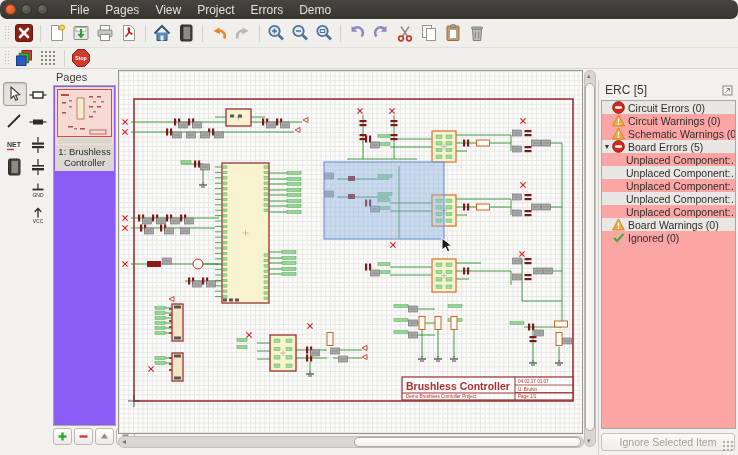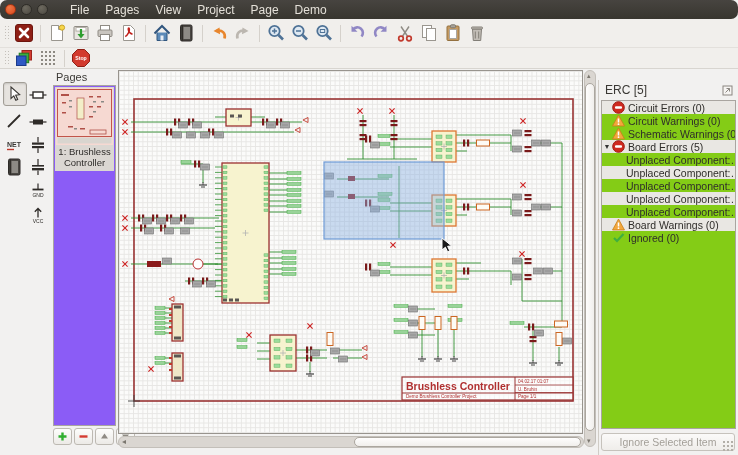--- a/index.html
+++ b/index.html
@@ -63,21 +63,21 @@
   .vscroll{position:absolute;left:584px;top:2px;width:12px;height:377px;background:#dad6d1;
     border:1px solid #c3bfb9;border-radius:6px;box-sizing:border-box;}
   .vthumb{position:absolute;left:0;top:12px;width:10px;height:348px;background:linear-gradient(90deg,#fefdfd,#f1efec);
     border:1px solid #aba69f;border-radius:5px;box-sizing:border-box;}
   .varrow{position:absolute;left:2px;font-size:7px;color:#7b776f;}
 
   
   #erc{position:absolute;left:598px;top:12px;width:140px;height:387px;border-left:1px solid #d0ccc6;}
   #erc-title{position:absolute;left:6px;top:3px;font-size:12px;color:#3a3834;}
   #erc-float{position:absolute;left:123px;top:5px;width:11px;height:11px;}
-  #erc-list{position:absolute;left:2px;top:20px;width:135px;height:329px;background:#84cc16;
+  #erc-list{position:absolute;left:2px;top:20px;width:135px;height:329px;background:#fca5a5;
     border:1px solid #a9a5a0;box-sizing:border-box;overflow:hidden;}
   .erc-row{height:13px;display:flex;align-items:center;font-size:10.5px;color:#2f2d2a;white-space:nowrap;overflow:hidden;}
   .erc-row.odd{background:#e9e7e3;}
   .erc-row .exp{width:10px;text-align:center;font-size:7px;color:#333;flex:0 0 10px;}
   .erc-row .ricon{width:13px;height:13px;flex:0 0 13px;margin-right:3px;}
   .erc-row .ricon svg{width:13px;height:13px;}
   .erc-row.child{padding-left:24px;}
   #erc-btn{position:absolute;left:2px;top:353px;width:134px;height:18px;border:1px solid #c6c2bc;border-radius:3px;
     background:linear-gradient(#fbfaf9,#efedea);font-size:10.5px;color:#a39f98;display:flex;align-items:center;justify-content:center;box-sizing:border-box;}
 
@@ -91,21 +91,21 @@
 
   <div id="titlebar">
     <span class="winbtn close"></span>
     <span class="winbtn min"></span>
     <span class="winbtn max"></span>
     <ul id="menu">
         <li>File</li>
         <li>Pages</li>
         <li>View</li>
         <li>Project</li>
-        <li>Page</li>
+        <li>Errors</li>
         <li>Demo</li>
       </ul>
   </div>
 
   <div id="toolbar1" class="toolbar">
     <div class="handle"></div>
   <div class="tbtn">
         <svg viewBox="0 0 20 20">
           <rect x="1.5" y="1.5" width="17" height="17" rx="2.5" fill="#8e1f15" stroke="#6d150d"></rect>
           <path d="M6 6l8 8m0-8l-8 8" stroke="#fff" stroke-width="2.6" stroke-linecap="round"></path>

